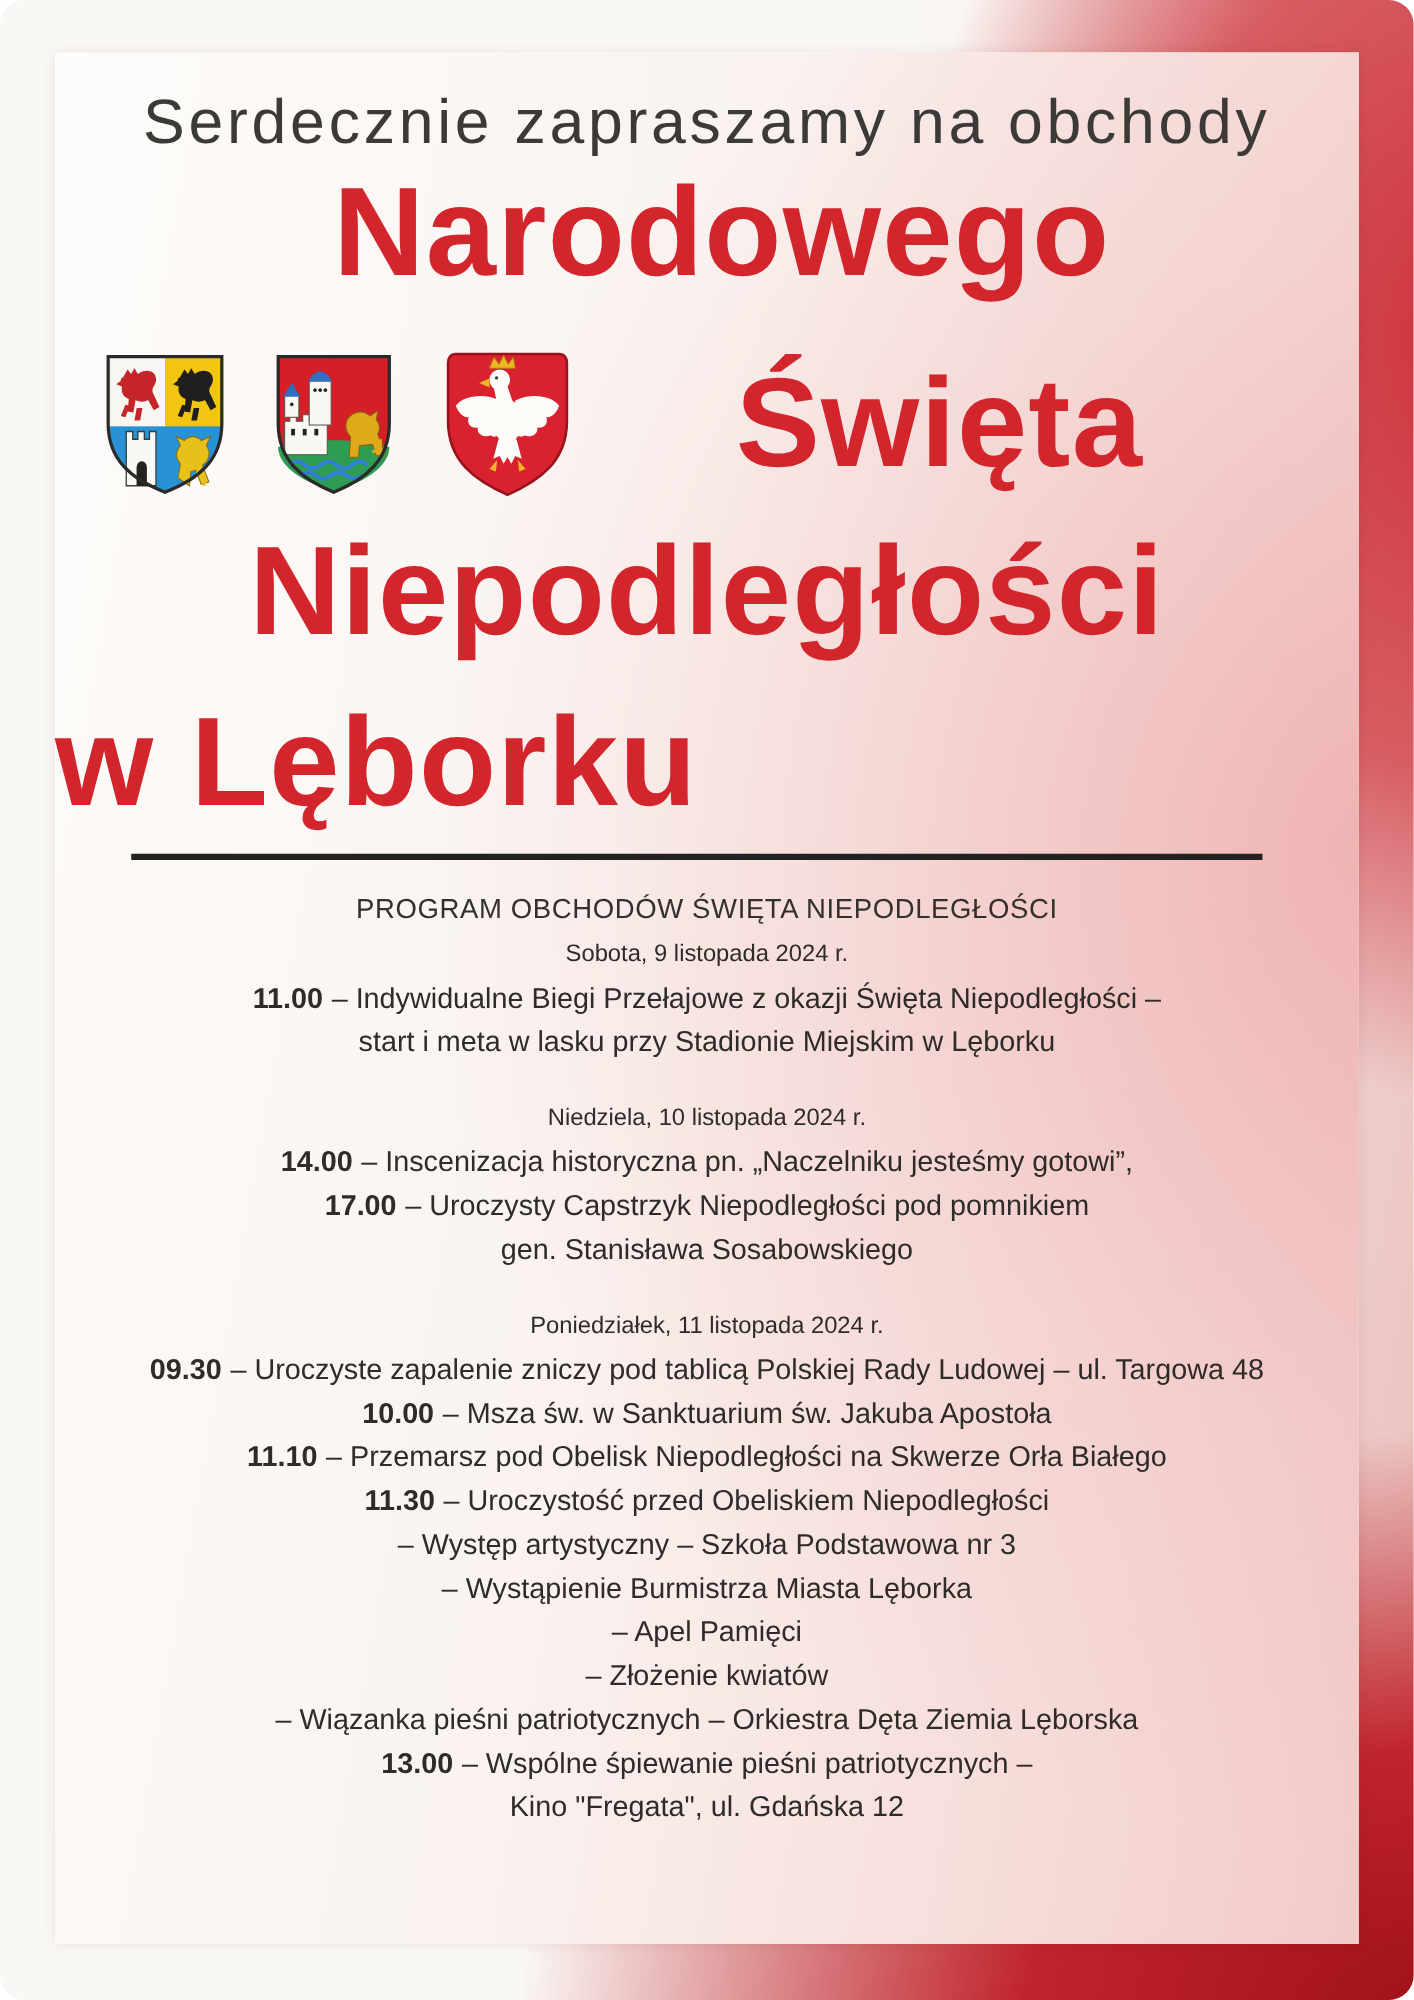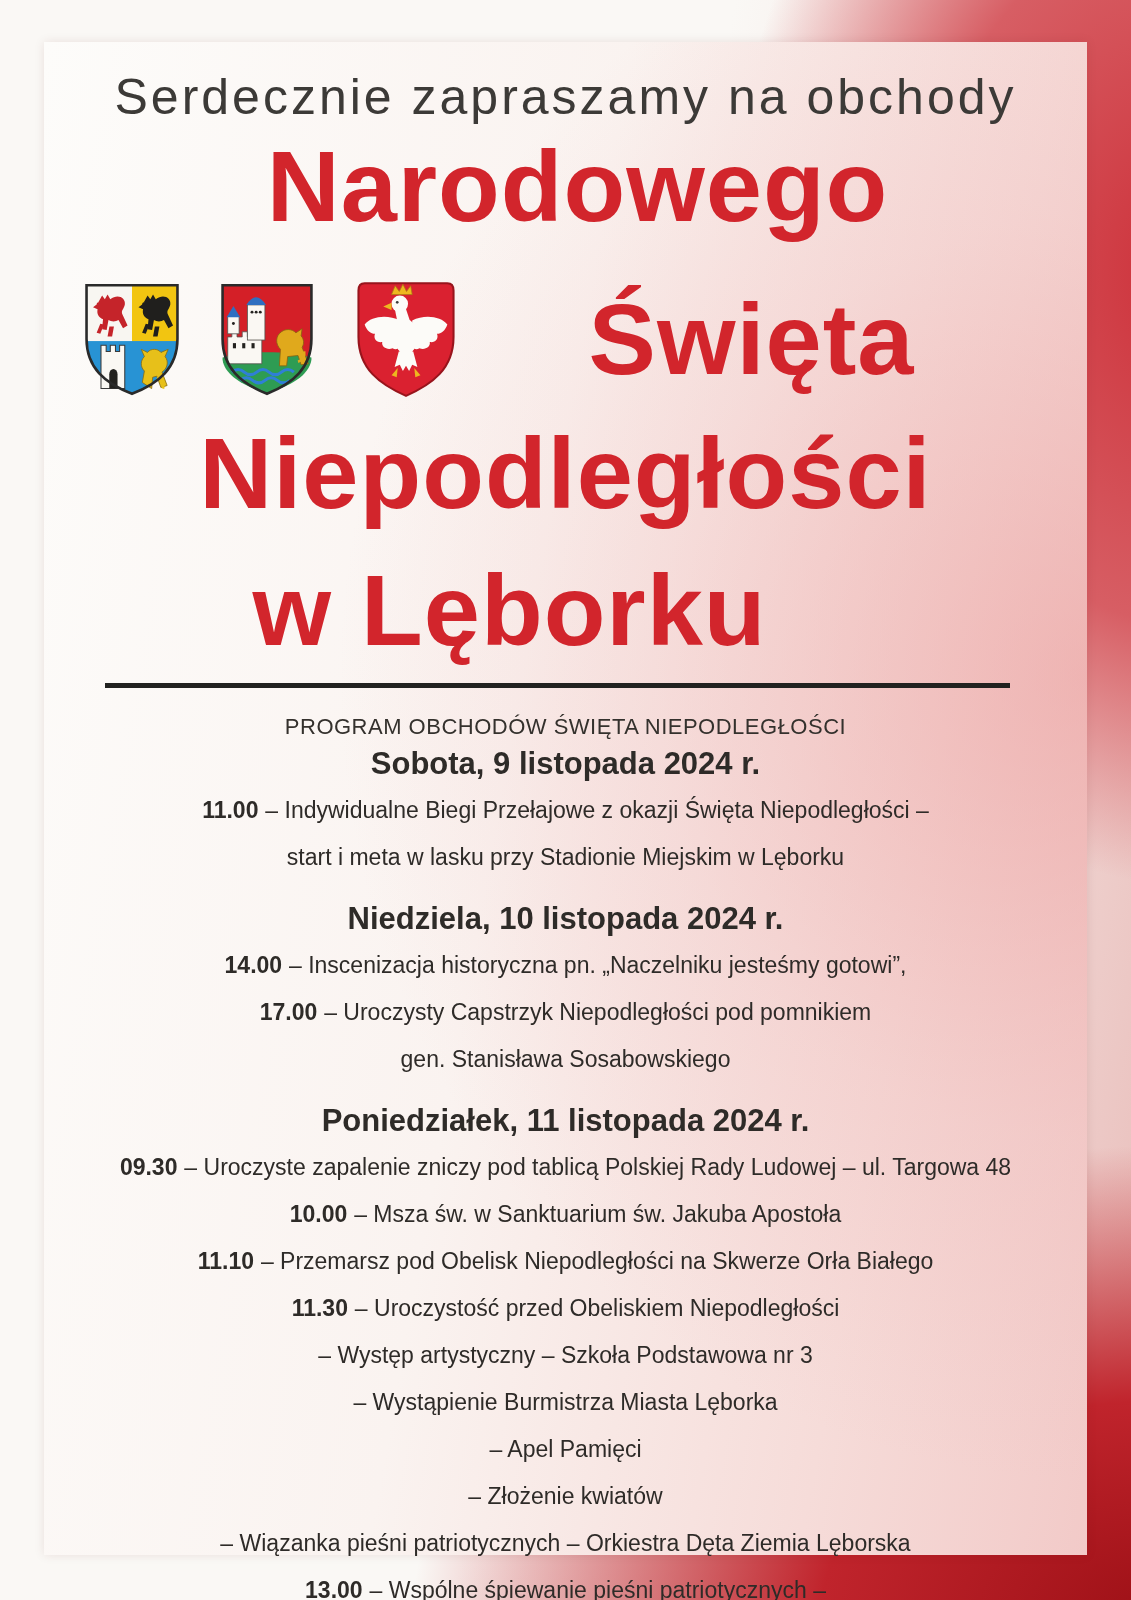--- a/index.html
+++ b/index.html
@@ -8,20 +8,21 @@
     font-family:"Liberation Sans",sans-serif;
     -webkit-font-smoothing:antialiased;
   }
   .poster{
     position:relative;width:1131px;height:1600px;
     background-color:#f6f4f0;
     background-image:
       radial-gradient(95% 42% at 103% 101%, #9d1016 0%, #c0242c 32%, rgba(192,36,44,0) 70%),
       radial-gradient(62% 58% at 105% 17%, #cd3039 0%, #d75e64 38%, rgba(215,94,100,0) 66%),
       linear-gradient(100deg, #faf8f5 52%, #f3e3e0 74%, #e9bcb9 100%);
+    border-radius: 20px;
   }
   .panel{
     position:absolute;left:44px;top:42px;width:1043px;height:1513px;
     background-color:#fdfcfa;
     background-image:
       radial-gradient(92% 68% at 100% 42%, rgba(233,148,148,0.50) 0%, rgba(238,182,182,0.28) 45%, rgba(252,246,244,0) 78%),
       linear-gradient(100deg, #fdfcfa 0%, #faf3f0 45%, #f6dcd9 78%, #f2cac8 100%);
     box-shadow:0 0 10px rgba(90,20,20,0.10);
   }
   .intro{
@@ -31,36 +32,36 @@
   .title{
     margin:0;color:#d2252c;font-weight:bold;font-size:101px;line-height:1;
     text-align:center;letter-spacing:1px;
   }
   .t1{margin-top:10px;padding-left:24px;}
   .title-row{display:flex;align-items:center;margin-top:36px;height:132px;}
   .arms{display:flex;align-items:center;gap:26px;margin-left:34px;flex:0 0 auto;}
   .arms svg{display:block;}
   .t2{flex:1;text-align:center;transform:translateX(-24px);}
   .t3{margin-top:18px;text-align:center;}
-  .t4{margin-top:36px;text-align:center;padding-right:112px;}
+  .t4{margin-top:36px;text-align:left;padding-right:112px;}
   .divider{
     margin:22px 0 0 61px;width:905px;height:5px;background:#222220;border:none;
   }
   .program{
     margin:26px 0 6px 0;text-align:center;
     font-size:22px;font-weight:normal;letter-spacing:0.5px;color:#34312d;
   }
   .day{margin-top:26px;}
   .day.first{margin-top:4px;}
   .day-header{
-    margin:0;text-align:center;font-size:31px;font-weight:bold;
+    margin:0;text-align:center;font-size:19px;font-weight:normal;
     line-height:35px;color:#2e2b28;
   }
   .line{
-    margin:12px;text-align:center;font-size:23px;line-height:35px;color:#2e2b28;
+    margin:0;text-align:center;font-size:23px;line-height:35px;color:#2e2b28;
   }
   .time{font-weight:bold;margin-right:0.30em;}
   .time:empty{margin-right:0;}
 </style>
 </head>
 <body>
 
 <div class="poster">
   <div class="panel">
 

